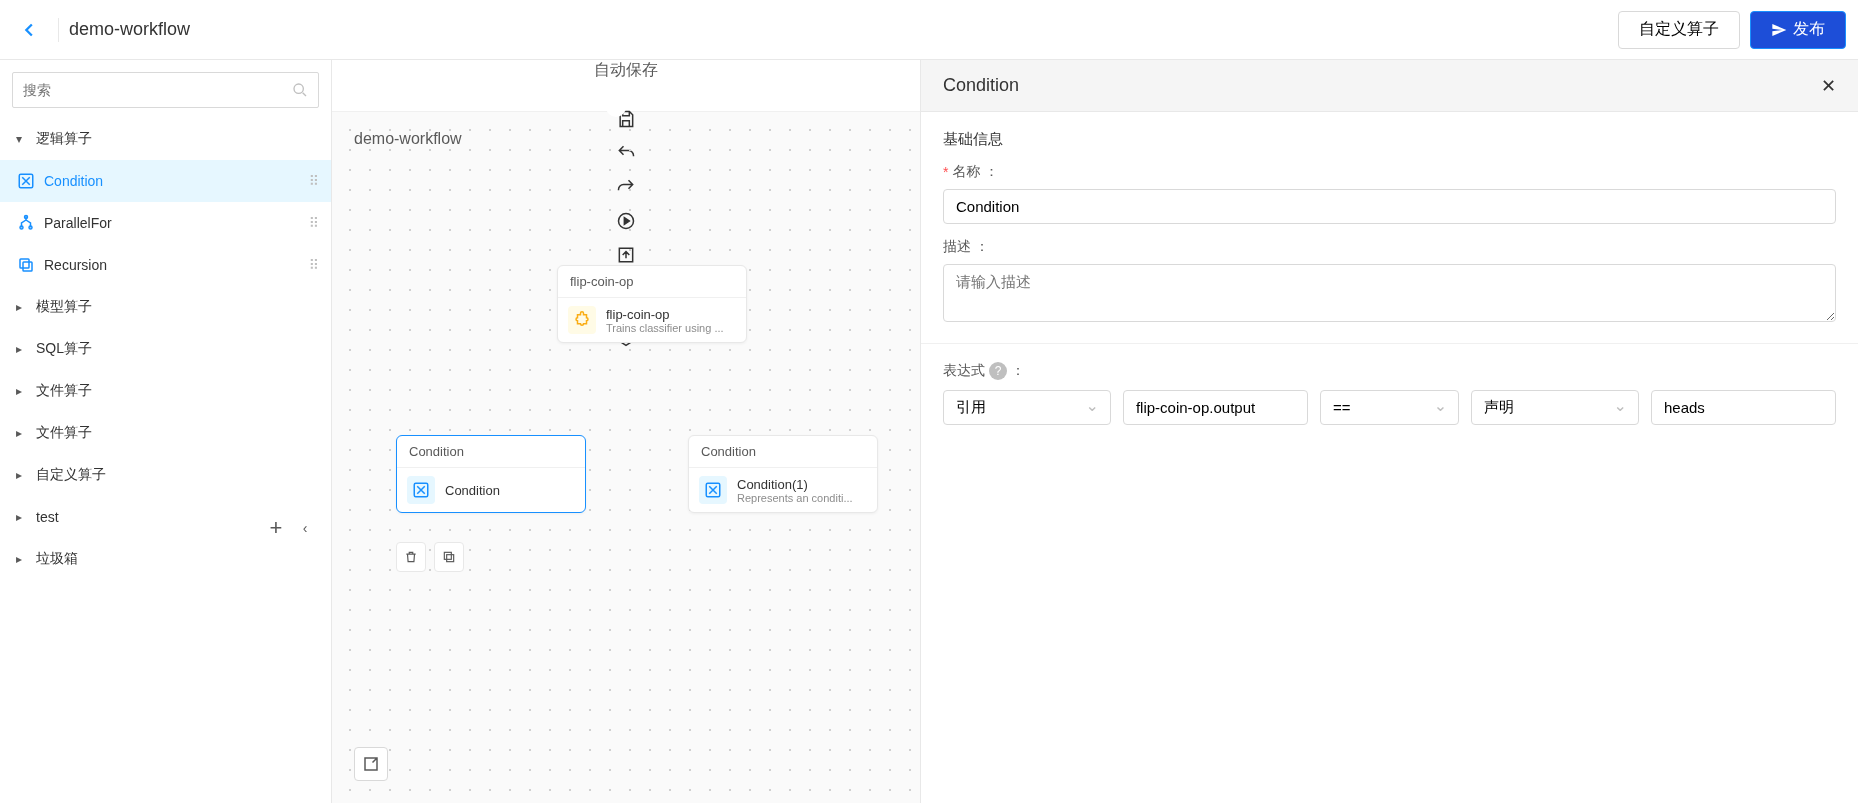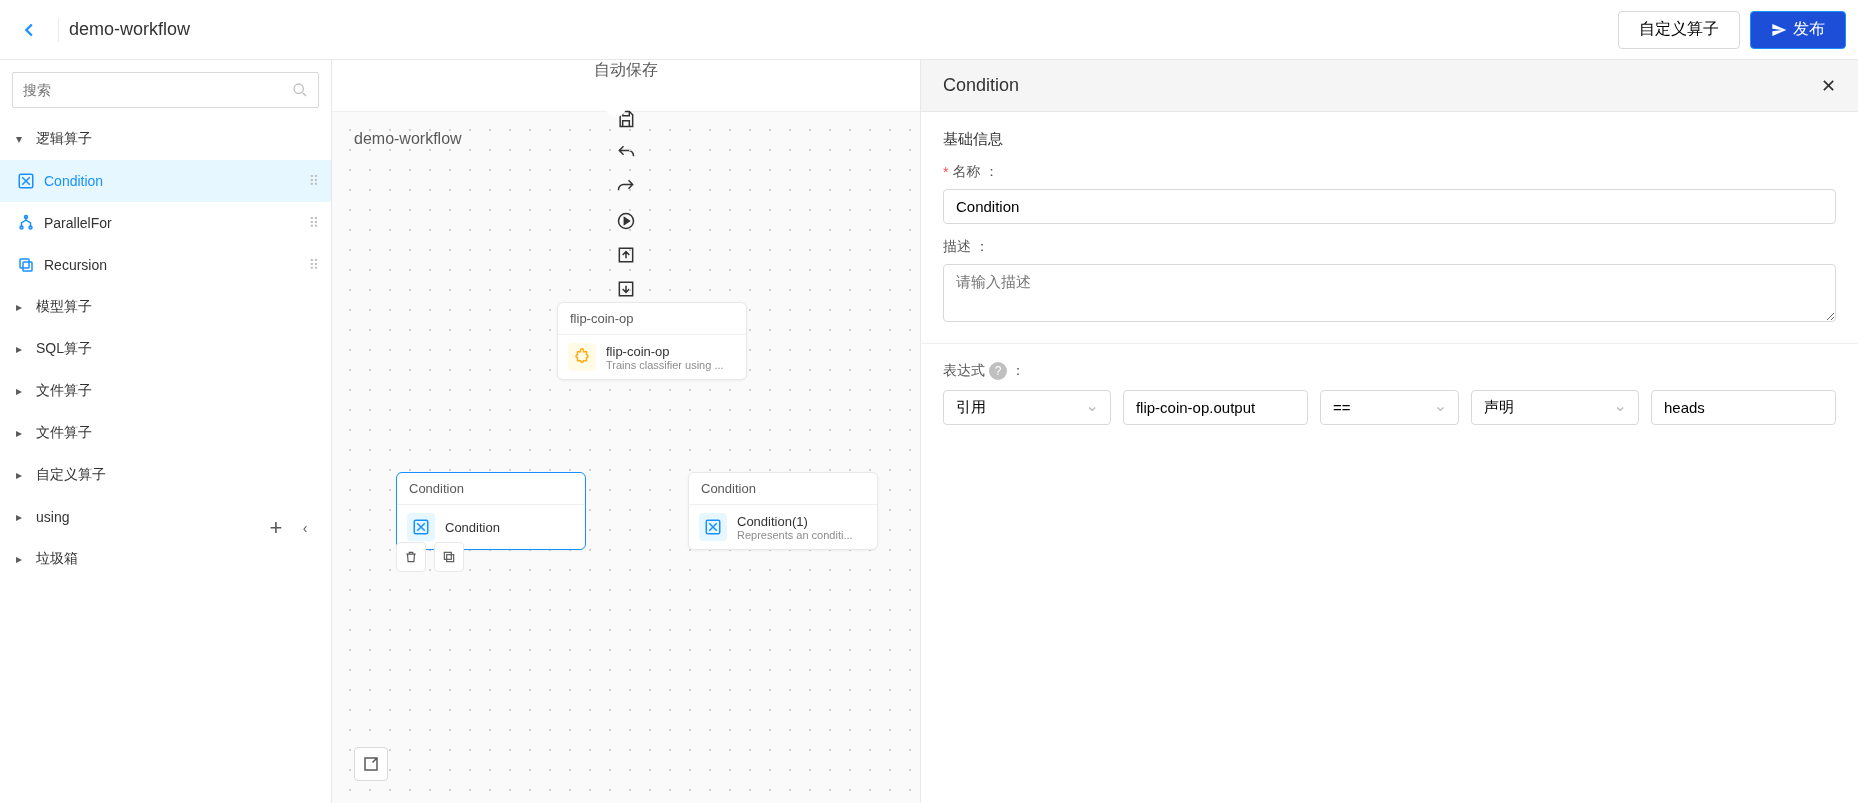--- a/index.html
+++ b/index.html
@@ -29,21 +29,21 @@
 .autosave-label { font-size:16px; color:#595959; }
 .switch { width:44px; height:24px; border-radius:12px; background:#bfbfbf; position:relative; cursor:pointer; }
 .switch::after { content:""; position:absolute; left:2px; top:2px; width:20px; height:20px; border-radius:50%; background:#fff; }
 .tool-icon { width:22px; height:22px; cursor:pointer; color:#333; display:flex; align-items:center; justify-content:center; }
 .tool-icon svg { width:20px; height:20px; }
 .toolbar-spacer { flex:1; }
 .canvas { flex:1; position:relative;
   background-image: radial-gradient(circle,#d0d0d0 1px,transparent 1px);
   background-size:20px 20px; background-position:8px 8px; }
 .canvas-title { position:absolute; left:22px; top:18px; font-size:16px; color:#595959; }
-.node { position:absolute; width:190px; background:#fff; border:1px solid #e8e8e8; border-radius:6px; box-shadow:0 1px 3px rgba(0,0,0,0.05);margin-top:37px; }
+.node { position:absolute; width:190px; background:#fff; border:1px solid #e8e8e8; border-radius:6px; box-shadow:0 1px 3px rgba(0,0,0,0.05); }
 .node.selected { border:1.5px solid #1890ff; }
 .node-header { padding:8px 12px; font-size:13px; border-bottom:1px solid #f0f0f0; color:#595959; }
 .node-body { padding:8px 10px; display:flex; align-items:center; gap:10px; }
 .node-body .nicon { width:28px; height:28px; border-radius:4px; display:flex; align-items:center; justify-content:center; }
 .nicon.puzzle { background:#fffbe6; }
 .nicon.cond { background:#e6f7ff; }
 .node-body .ntext { display:flex; flex-direction:column; font-size:13px; overflow:hidden; }
 .ntext .sub { font-size:11px; color:#8c8c8c; white-space:nowrap; overflow:hidden; text-overflow:ellipsis; max-width:130px; }
 .node-actions { position:absolute; display:flex; gap:8px; }
 .node-action-btn { width:30px; height:30px; border:1px solid #e8e8e8; background:#fff; border-radius:4px; display:flex; align-items:center; justify-content:center; cursor:pointer; }
@@ -146,21 +146,21 @@
     <div class="tree-item">
         <span class="tree-caret">▸</span>
         <span>文件算子</span>
       </div>
     <div class="tree-item">
         <span class="tree-caret">▸</span>
         <span>自定义算子</span>
       </div>
     <div class="tree-item">
         <span class="tree-caret">▸</span>
-        <span>using</span>
+        <span>test</span>
       </div>
     <div class="tree-item">
         <span class="tree-caret">▸</span>
         <span>垃圾箱</span>
       </div>
 
     <div class="plus-btn">+</div>
     <div class="collapse-handle">‹</div>
   </div>
 

